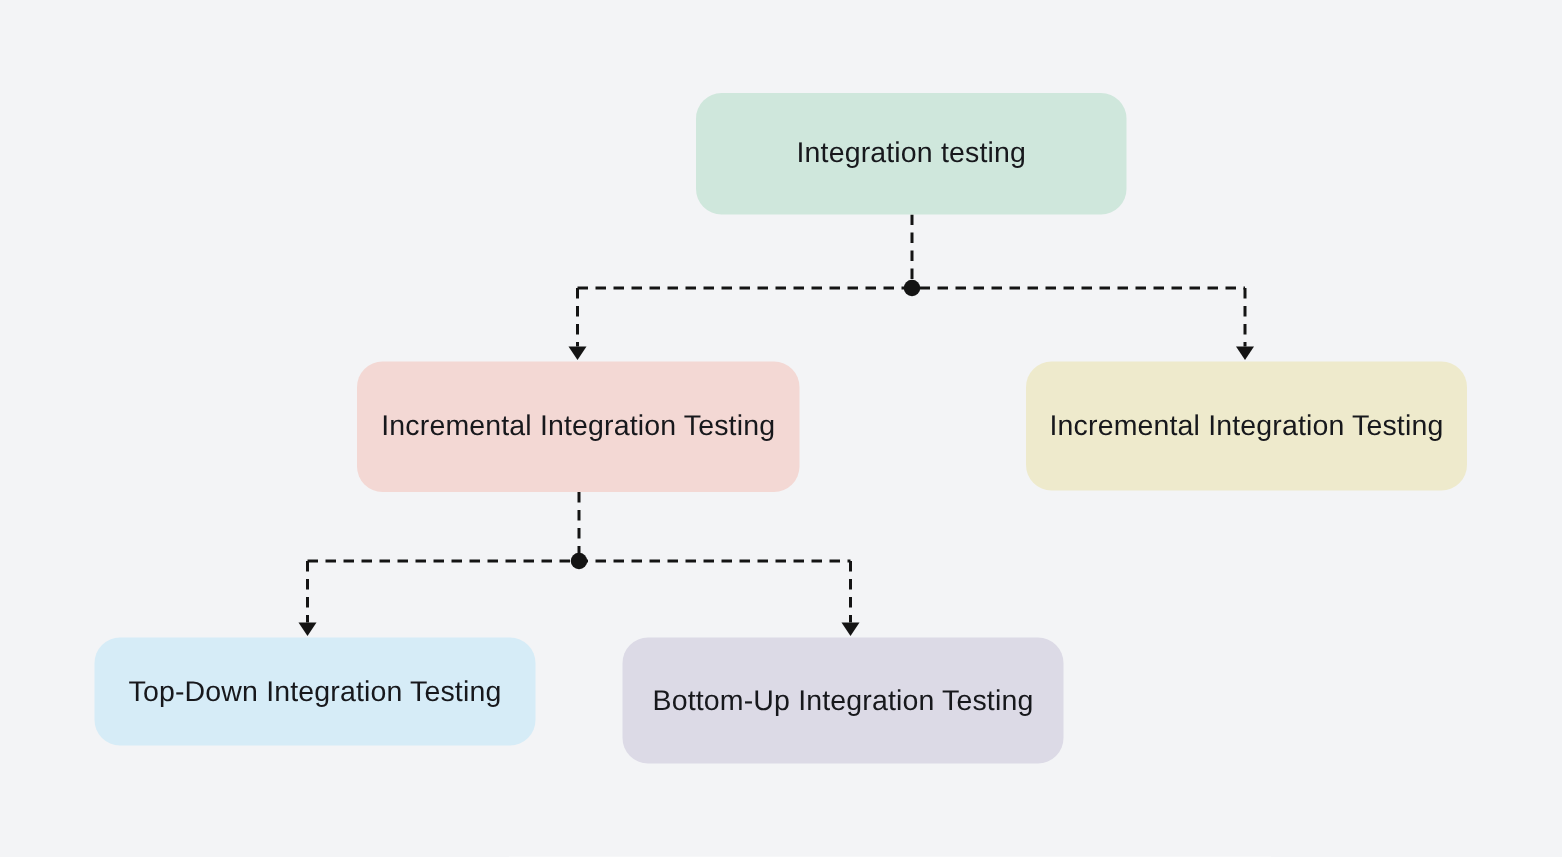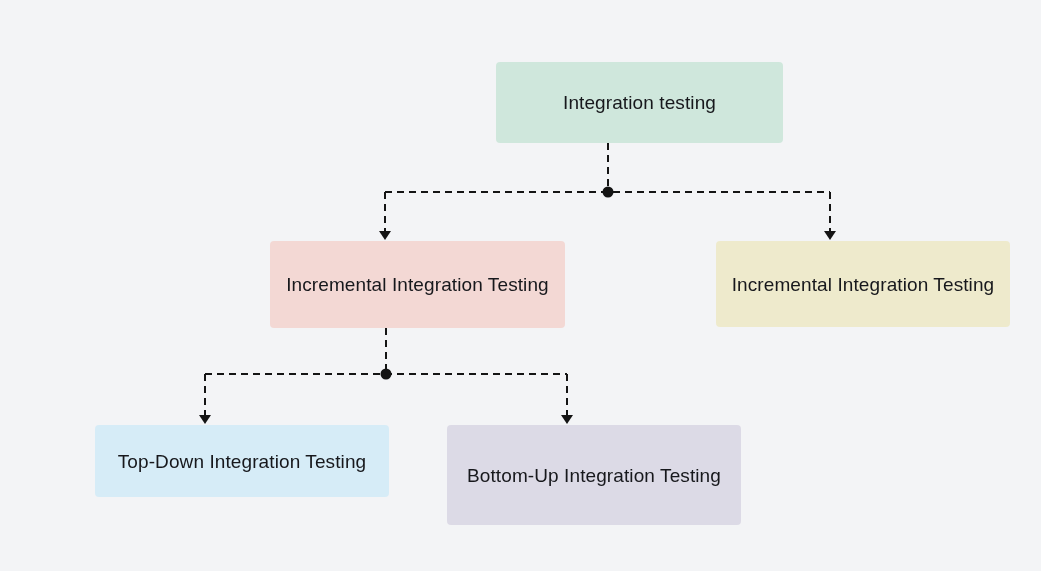--- a/index.html
+++ b/index.html
@@ -16,28 +16,27 @@
   .connector-layer {
     position: absolute;
     left: 0;
     top: 0;
     width: 100%;
     height: 100%;
     pointer-events: none;
   }
   .node {
     position: absolute;
-    border-radius: 4px;
+    border-radius: 17px;
     display: flex;
     align-items: center;
     justify-content: center;
     text-align: center;
     box-sizing: border-box;
     padding: 6px 14px;
-    margin-left: 32px;
   }
   .node-label {
     font-size: 19px;
     font-weight: 500;
     line-height: 27px;
     color: #17181c;
     letter-spacing: 0.1px;
   }
 </style>
 </head>
@@ -71,17 +70,17 @@
   </div>
 
   <div class="node" style="left: 684px; top: 241px; width: 294px; height: 86px; background: rgb(238, 234, 204);">
     <span class="node-label" style="color: rgb(23, 24, 28);">Incremental Integration Testing</span>
   </div>
 
   <div class="node" style="left: 63px; top: 425px; width: 294px; height: 72px; background: rgb(214, 236, 247);">
     <span class="node-label" style="color: rgb(23, 24, 28);">Top-Down Integration Testing</span>
   </div>
 
-  <div class="node" style="left: 415px; top: 425px; width: 294px; height: 100px; background: rgb(220, 218, 230);">
+  <div class="node" style="left: 415px; top: 425px; width: 294px; height: 84px; background: rgb(220, 218, 230);">
     <span class="node-label" style="color: rgb(23, 24, 28);">Bottom-Up Integration Testing</span>
   </div>
 
 </div>
 
 </body></html>

